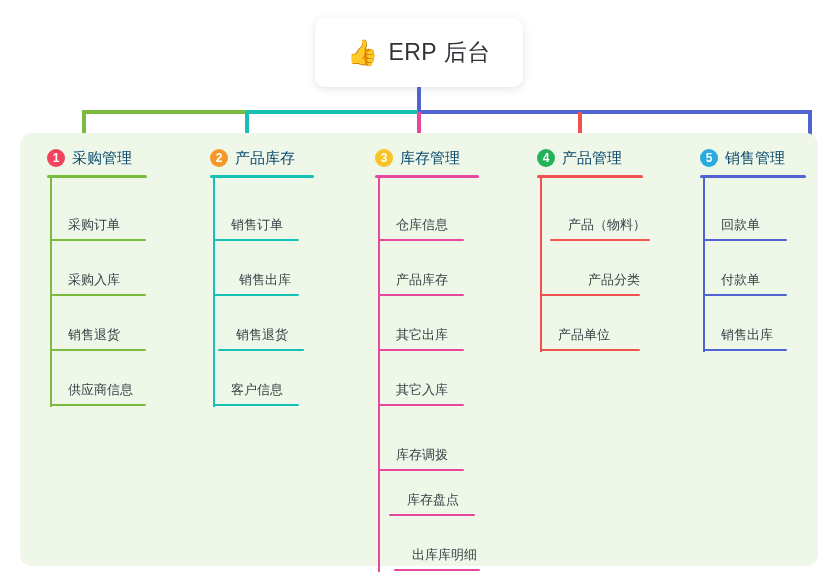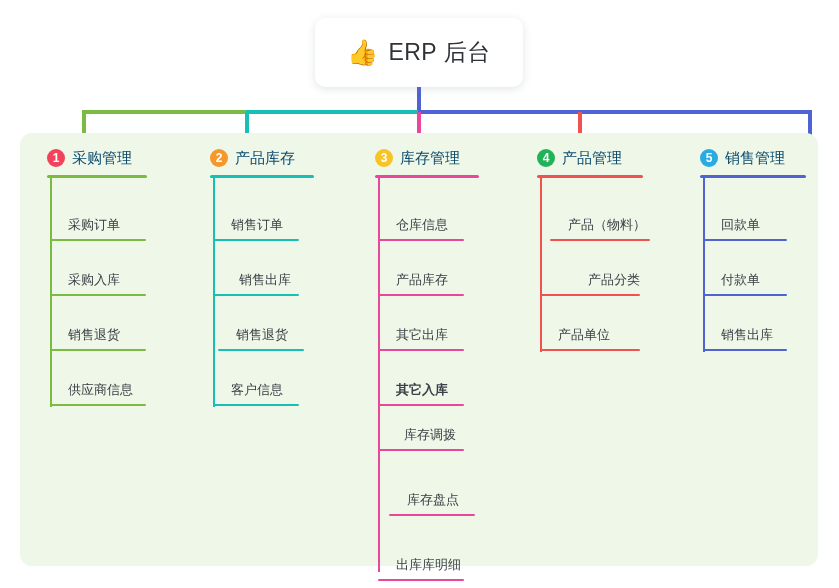--- a/index.html
+++ b/index.html
@@ -161,33 +161,33 @@
             <div class="leaf-rule" style="background: rgb(231, 72, 155);"></div>
           </div>
           <div class="leaf" style="left: 3px; top: 93px; width: 86px;">
             <div class="leaf-text">产品库存</div>
             <div class="leaf-rule" style="background: rgb(231, 72, 155);"></div>
           </div>
           <div class="leaf" style="left: 3px; top: 148px; width: 86px;">
             <div class="leaf-text">其它出库</div>
             <div class="leaf-rule" style="background: rgb(231, 72, 155);"></div>
           </div>
-          <div class="leaf" style="left: 3px; top: 203px; width: 86px; font-weight: bold;">
+          <div class="leaf" style="left: 3px; top: 203px; width: 86px;">
             <div class="leaf-text">其它入库</div>
             <div class="leaf-rule" style="background: rgb(231, 72, 155);"></div>
           </div>
-          <div class="leaf" style="left: 3px; top: 248px; width: 86px; text-align: center;">
+          <div class="leaf" style="left: 3px; top: 268px; width: 86px;">
             <div class="leaf-text">库存调拨</div>
             <div class="leaf-rule" style="background: rgb(231, 72, 155);"></div>
           </div>
           <div class="leaf" style="left: 14px; top: 313px; width: 86px;">
             <div class="leaf-text">库存盘点</div>
             <div class="leaf-rule" style="background: rgb(231, 72, 155);"></div>
           </div>
-          <div class="leaf" style="left: 3px; top: 368px; width: 86px; margin-top: 10px;">
+          <div class="leaf" style="left: 19px; top: 368px; width: 86px;">
             <div class="leaf-text">出库库明细</div>
             <div class="leaf-rule" style="background: rgb(231, 72, 155);"></div>
           </div>
         </div>
       </div>
       <div class="column" style="left: 537px;">
         <div class="col-head">
           <span class="badge" style="background: rgb(34, 178, 89);">4</span>
           <span class="col-title">产品管理</span>
         </div>

